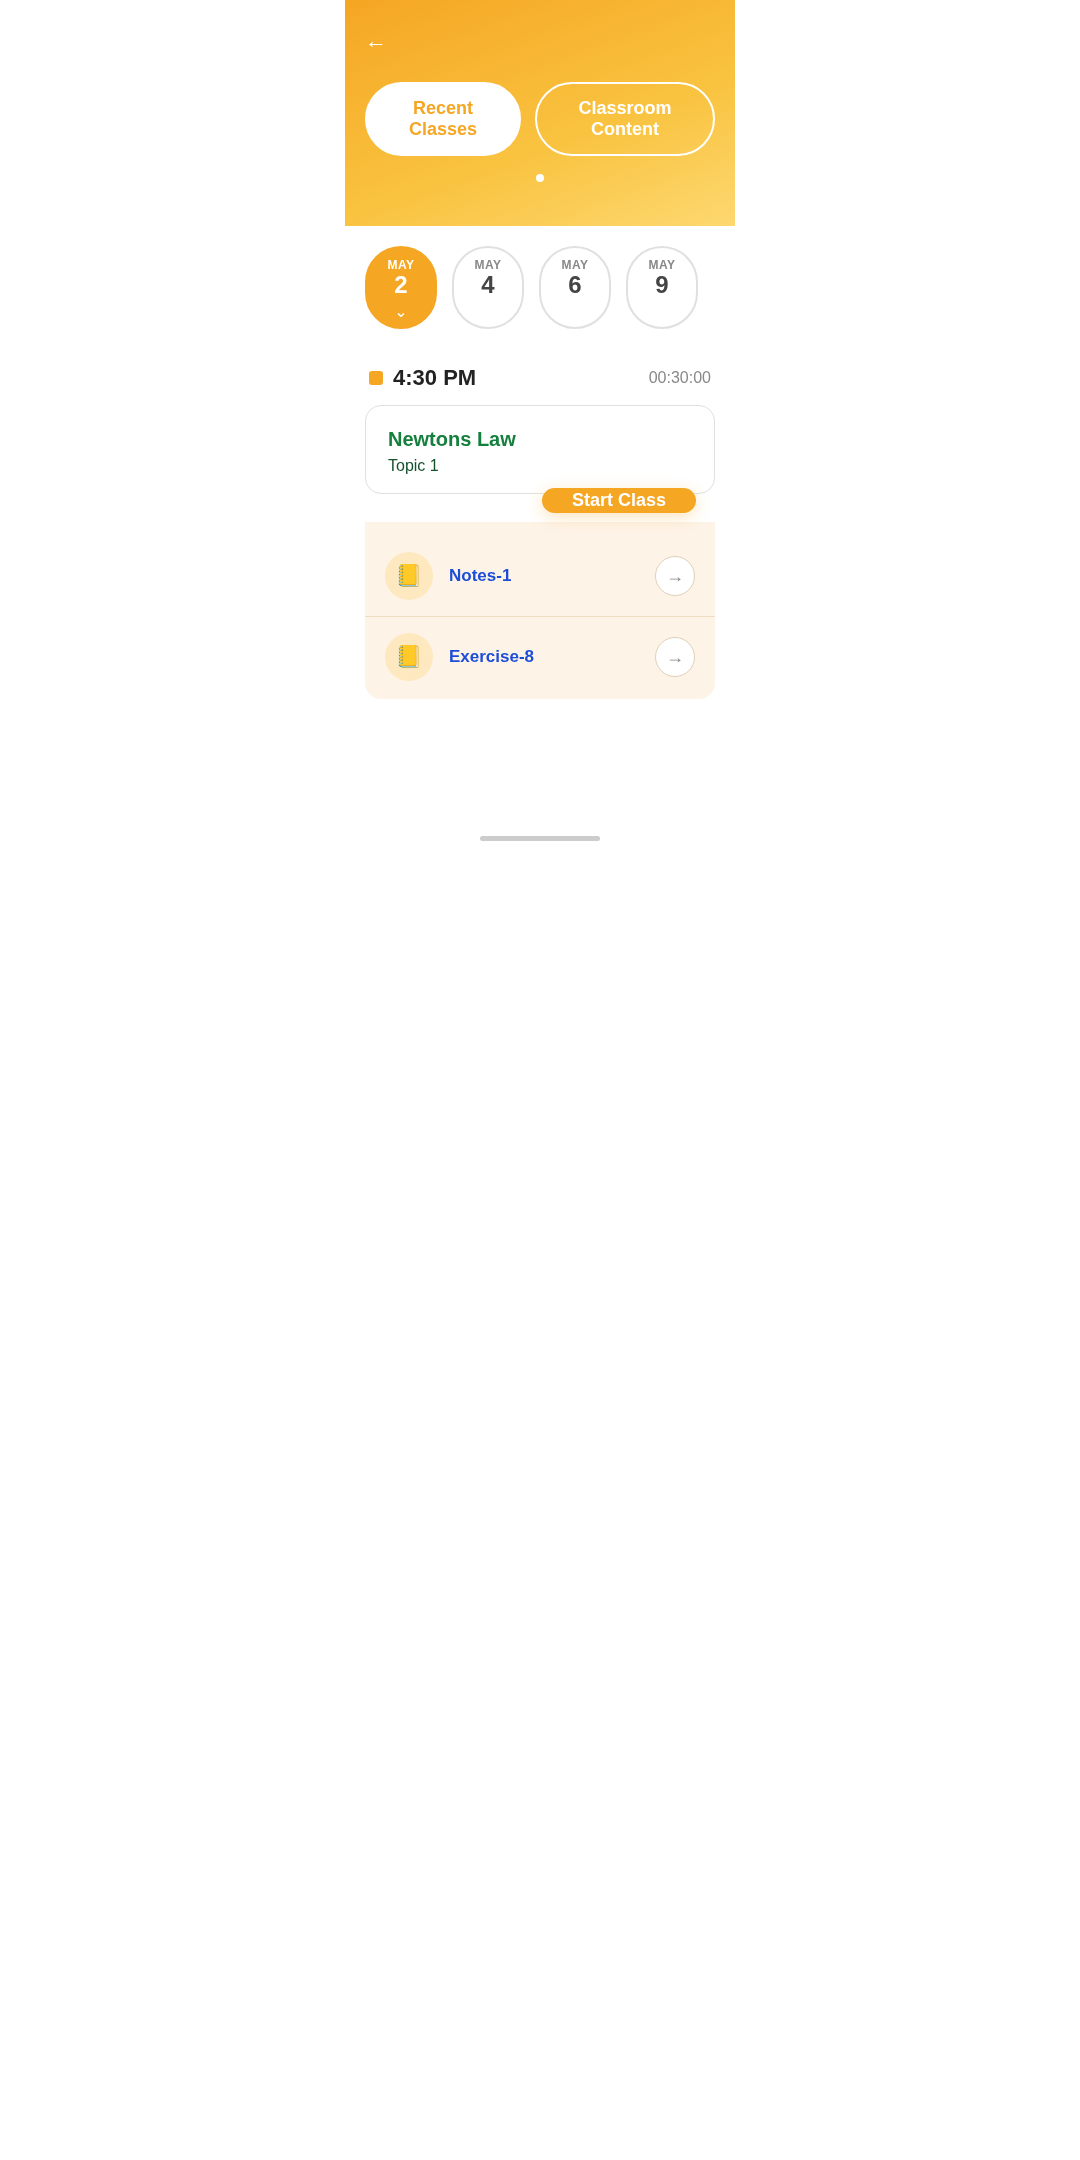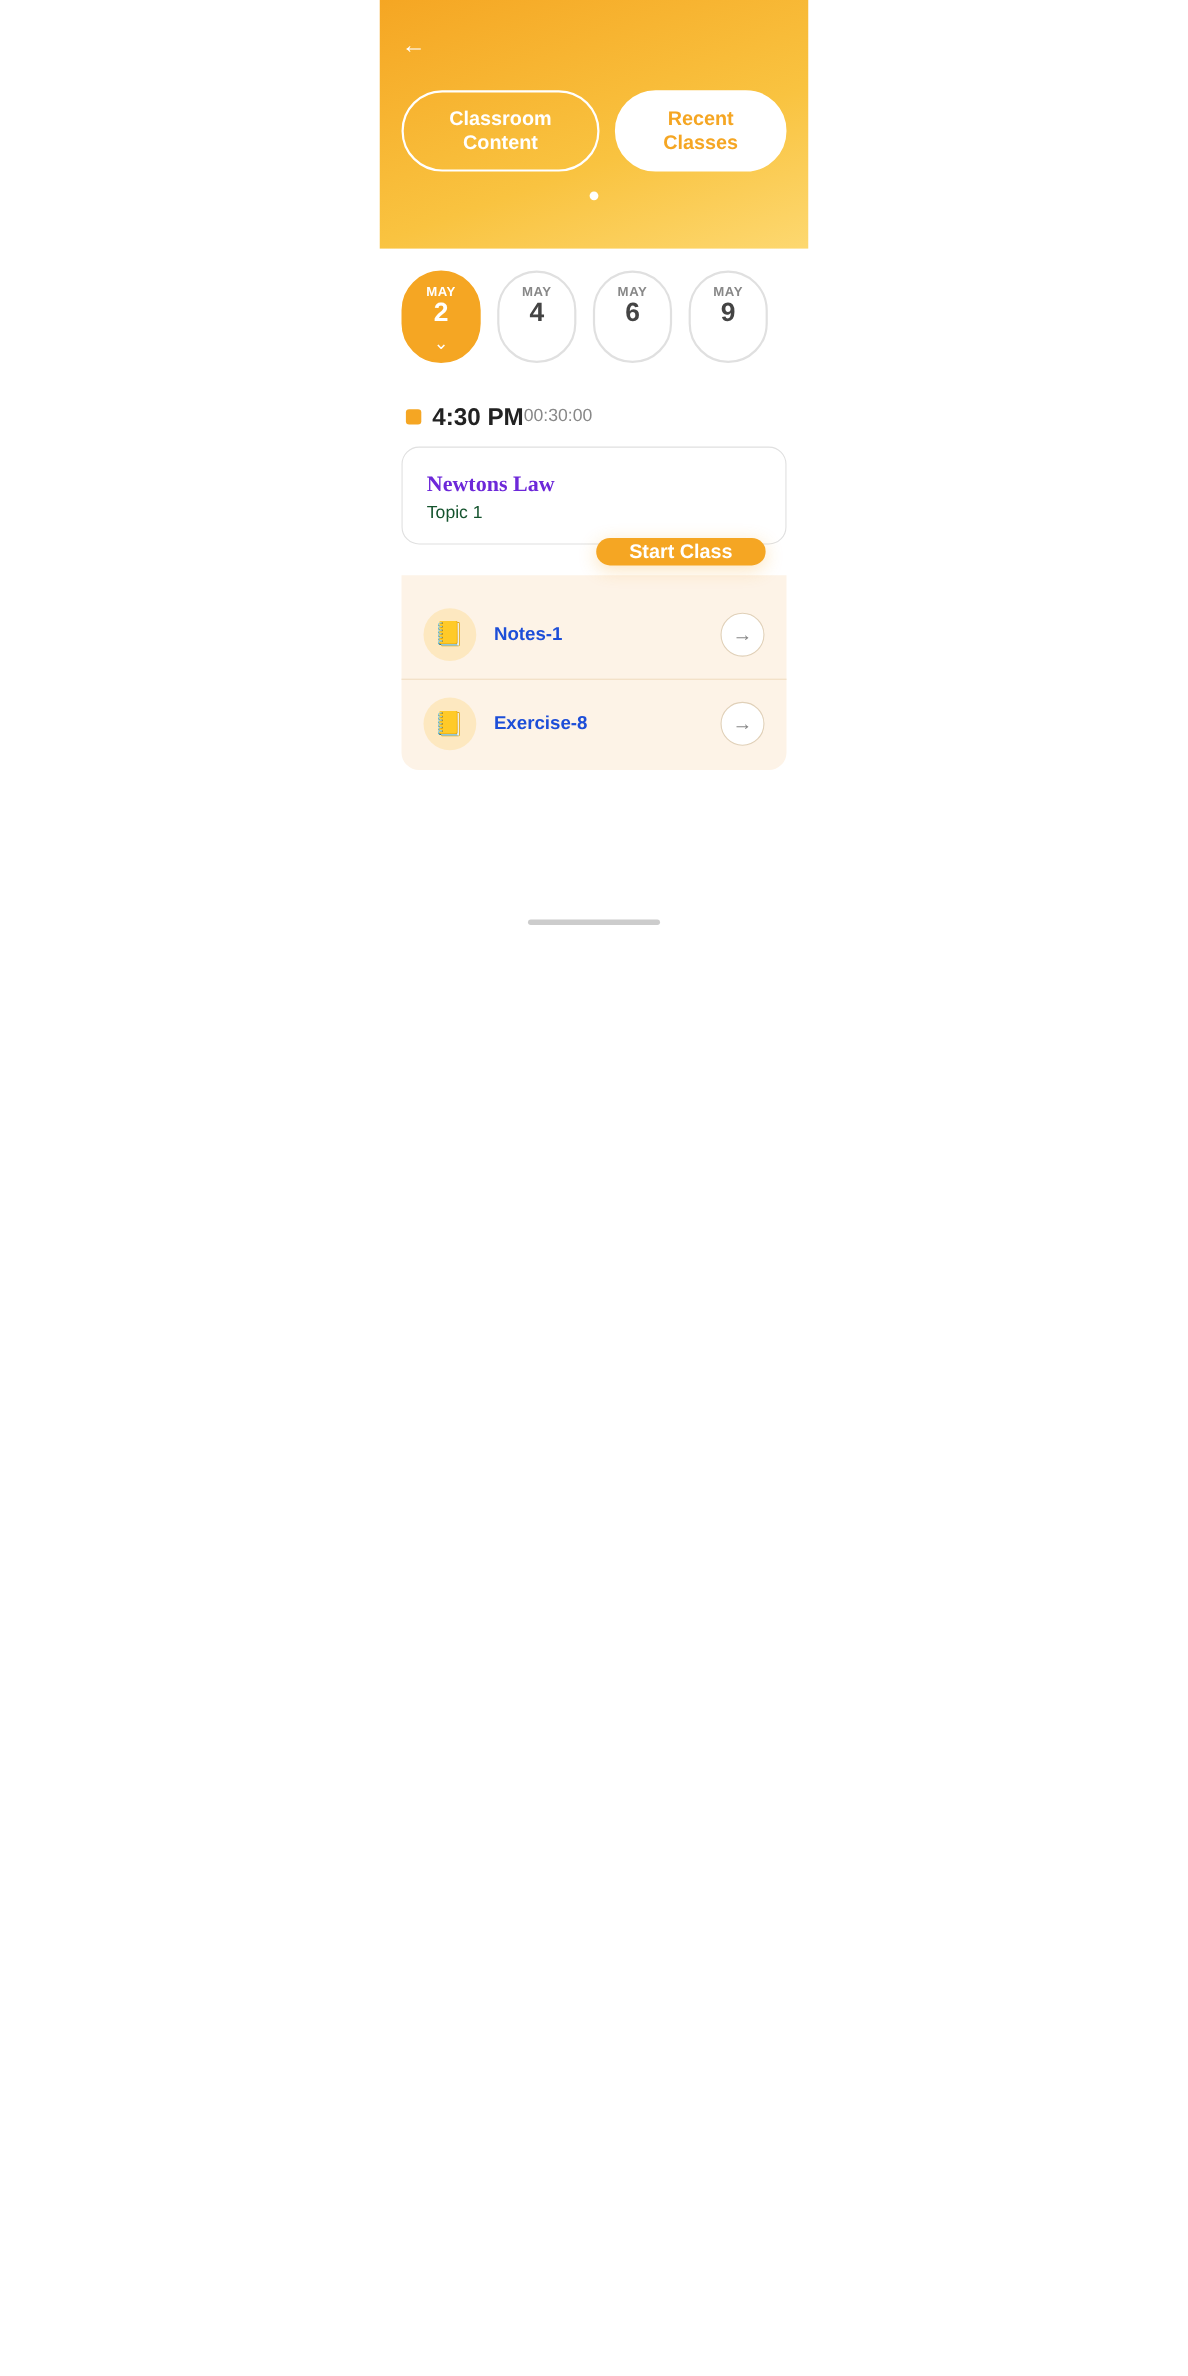--- a/index.html
+++ b/index.html
@@ -135,21 +135,21 @@
     .chevron-down {
       font-size: 16px;
       color: white;
       margin-top: 4px;
       display: block;
       text-align: center;
     }
 
     .time-row {
       display: flex;
-      justify-content: flex-start;
+      justify-content: space-between;
       align-items: center;
       margin-bottom: 14px;
       padding: 0 4px;
     }
 
     .time-left {
       display: flex;
       align-items: center;
       gap: 10px;
     }
@@ -179,23 +179,22 @@
       border-radius: 16px;
       padding: 22px 22px 18px 22px;
       margin-bottom: 0;
       position: relative;
       background: white;
     }
 
     .class-title {
       font-size: 20px;
       font-weight: 700;
-      color: #6d28d9;
+      color: #15803d;
       margin-bottom: 6px;
-      font-family: Liberation Serif, serif;
     }
 
     .class-topic {
       font-size: 16px;
       color: #14532d;
     }
 
     .start-class-btn {
       position: absolute;
       bottom: -20px;
@@ -278,22 +277,22 @@
   </style>
 </head>
 <body>
 
 <div class="header-gradient">
   <button class="back-btn">
     <span class="back-arrow">←</span>
   </button>
 
   <div class="tab-row">
+    <button class="tab-btn active">Recent Classes</button>
     <button class="tab-btn inactive">Classroom Content</button>
-    <button class="tab-btn active">Recent Classes</button>
   </div>
 
   <div class="tab-indicator">
     <div class="tab-dot"></div>
   </div>
 </div>
 
 <div class="main-content">
 
   <div class="date-selector">

